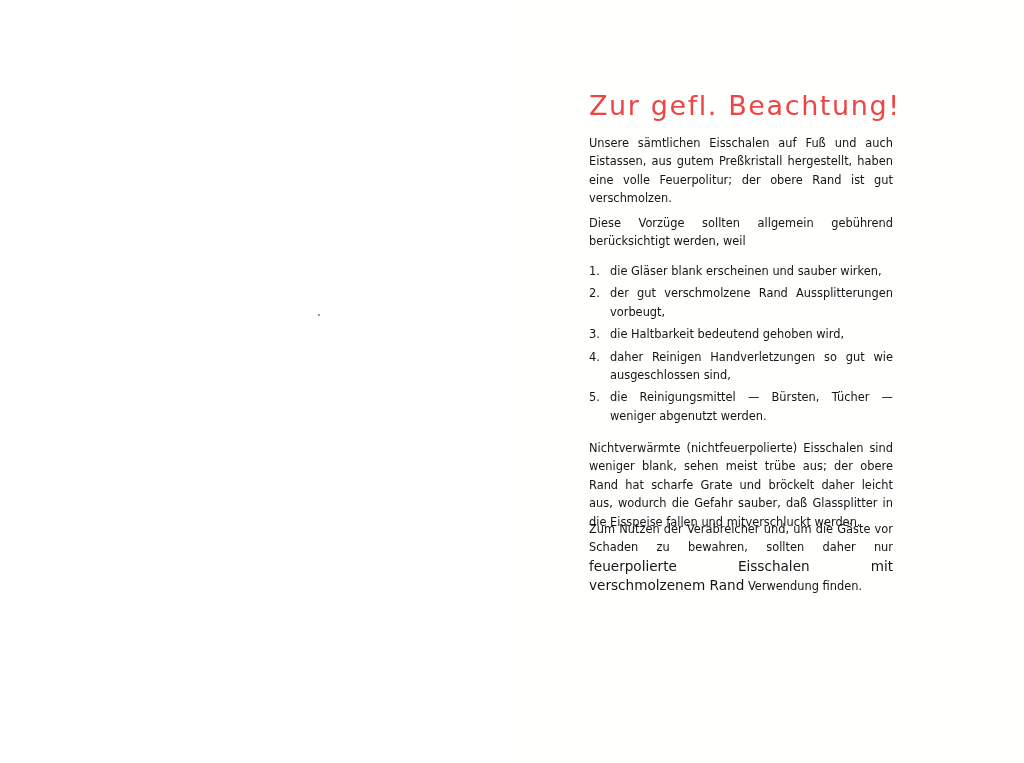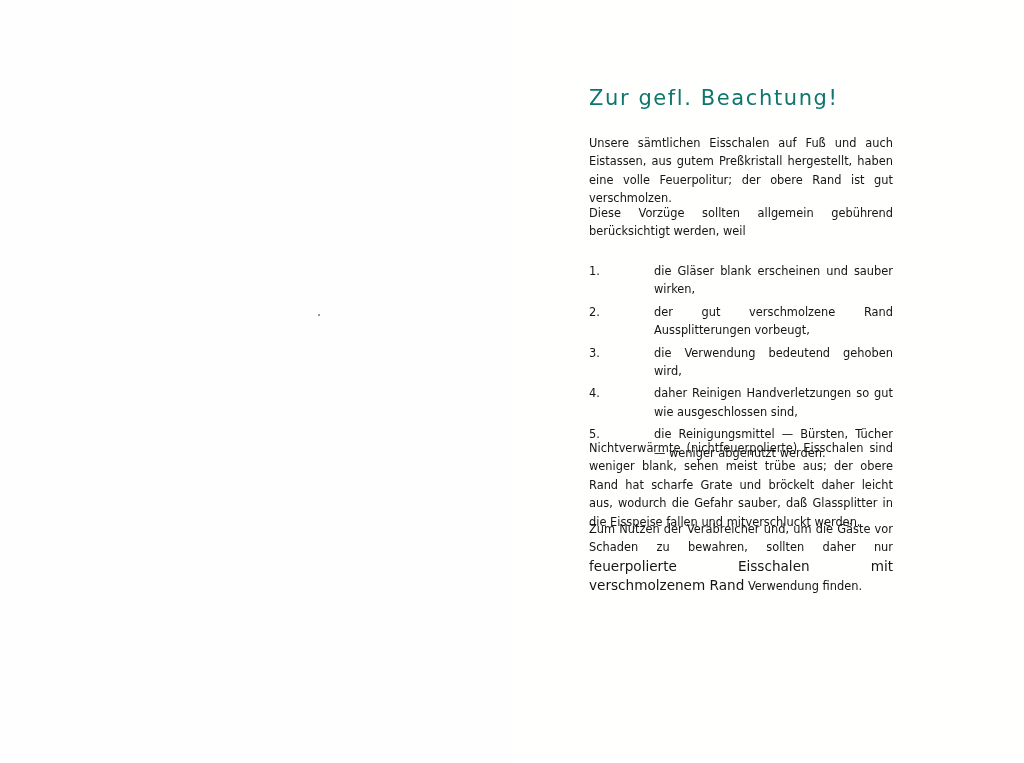--- a/index.html
+++ b/index.html
@@ -4,33 +4,33 @@
 <style>
   html, body { margin:0; padding:0; }
   body {
     width:1024px; height:763px; background:#ffffff; position:relative; overflow:hidden;
     font-family:"DejaVu Sans", sans-serif; color:#1a1a1a;
   }
   .page-left { position:absolute; left:0; top:0; width:512px; height:763px; background:#fefefe; }
   .speck { position:absolute; width:2px; height:2px; background:#777; border-radius:1px; }
   .page-right { position:absolute; left:512px; top:0; width:512px; height:763px; background:#fffffe; }
   .title {
-    position:absolute; left:589px; top:72px; font-size:21px; letter-spacing:1.6px; color:#0f766e;
+    position:absolute; left:589px; top:72px; font-size:27px; letter-spacing:1.6px; color:#ef4444;
     font-weight:500; white-space:nowrap;
   }
   .body-text {
     position:absolute; left:589px; width:304px; font-size:11.4px; line-height:18.4px; color:#151515;
   }
   .para { margin:0; text-align:justify; text-align-last:left; }
   .p1 { top:134px; position:absolute; width:304px; }
-  .p2 { top:204px; position:absolute; width:304px; }
+  .p2 { top:214px; position:absolute; width:304px; }
   .list { position:absolute; top:262px; width:304px; margin:0; padding:0; list-style:none; }
   .list li { display:flex; margin-bottom:4px; }
   .list .num { width:21px; flex:0 0 21px; }
-  .list .txt { flex:1; text-align:justify; text-align-last:left;margin-left:44px; }
+  .list .txt { flex:1; text-align:justify; text-align-last:left; }
   .p3 { top:439px; position:absolute; width:304px; }
   .p4 { top:520px; position:absolute; width:304px; }
   .emph { font-size:13.6px; }
 </style>
 </head>
 <body>
 
 <div class="page-left">
   <div class="speck" style="left:318px; top:314px;"></div>
 </div>
@@ -46,21 +46,21 @@
     <li>
         <span class="num">1.</span>
         <span class="txt">die Gläser blank erscheinen und sauber wirken,</span>
       </li>
     <li>
         <span class="num">2.</span>
         <span class="txt">der gut verschmolzene Rand Aussplitterungen vorbeugt,</span>
       </li>
     <li>
         <span class="num">3.</span>
-        <span class="txt">die Verwendung bedeutend gehoben wird,</span>
+        <span class="txt">die Haltbarkeit bedeutend gehoben wird,</span>
       </li>
     <li>
         <span class="num">4.</span>
         <span class="txt">daher Reinigen Handverletzungen so gut wie ausgeschlossen sind,</span>
       </li>
     <li>
         <span class="num">5.</span>
         <span class="txt">die Reinigungsmittel — Bürsten, Tücher — weniger abgenutzt werden.</span>
       </li>
   </ol>

